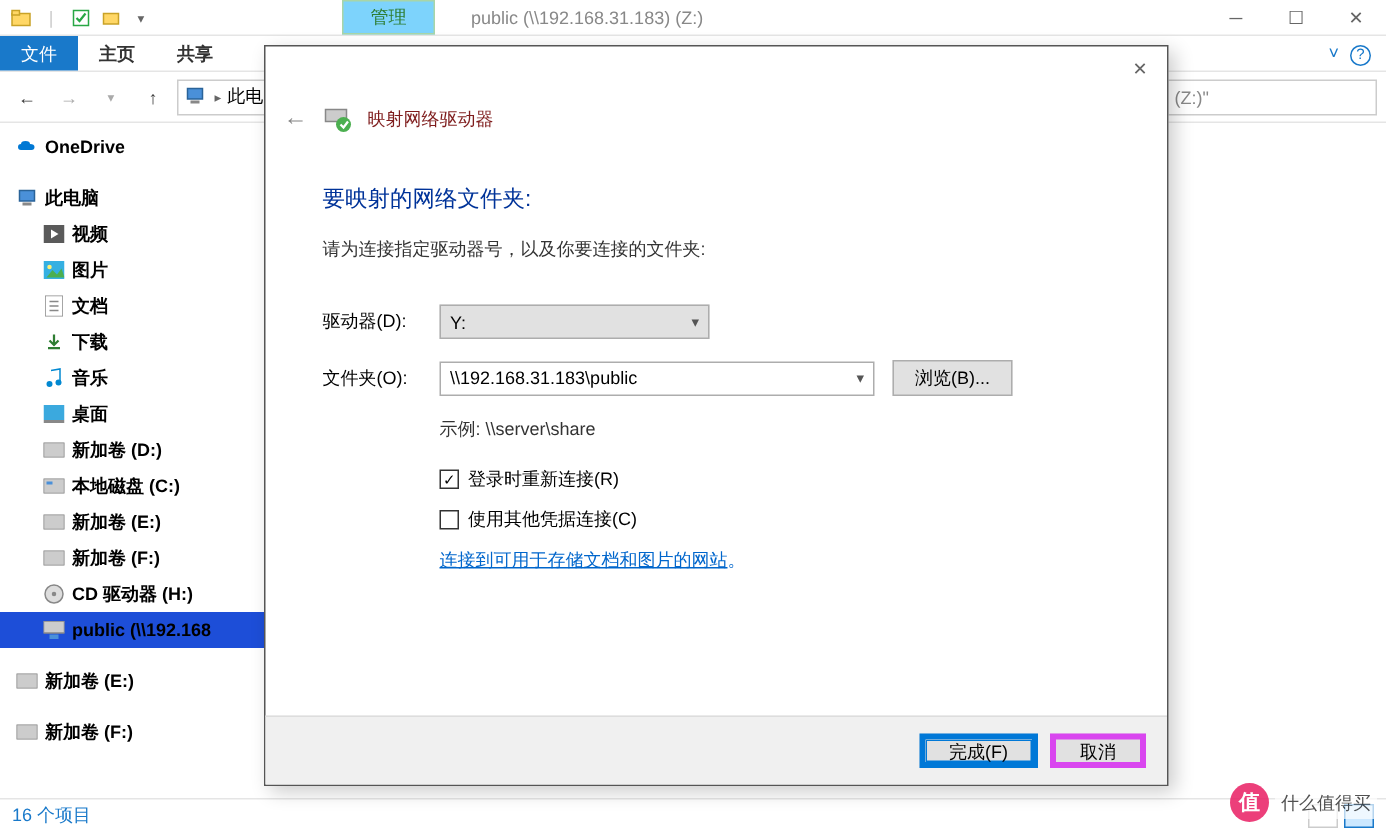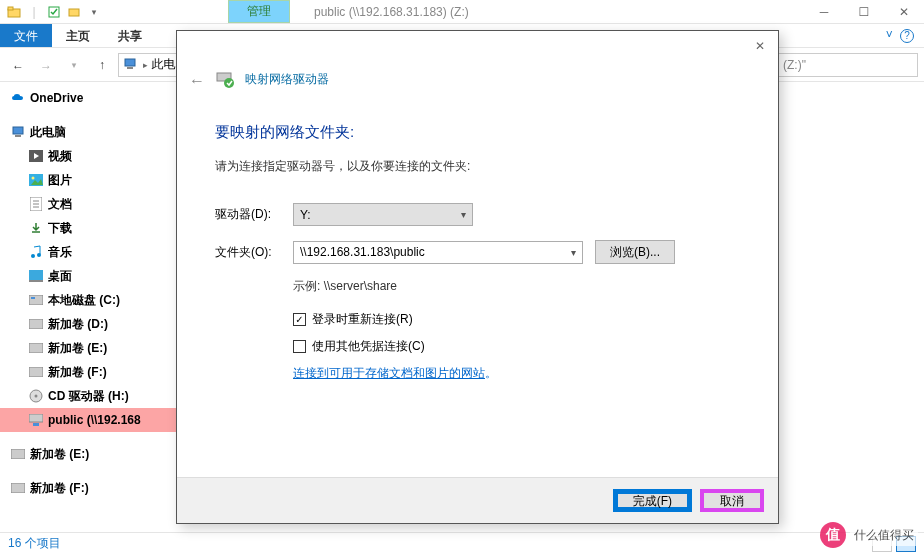--- a/index.html
+++ b/index.html
@@ -27,39 +27,39 @@
 .nav-arrow.enabled { color: #333; }
 .breadcrumb { flex: 1; border: 1px solid #ccc; height: 24px; display: flex; align-items: center; padding: 0 4px; gap: 4px; }
 .bc-icon { width: 16px; height: 16px; }
 .search-box { width: 140px; border: 1px solid #ccc; height: 24px; display: flex; align-items: center; padding: 0 4px; color: #888; }
 
 
 .body { display: flex; height: 448px; }
 .tree { width: 176px; overflow: hidden; padding: 4px 0; font-weight: bold; }
 .tree-item { display: flex; align-items: center; height: 24px; padding-left: 10px; gap: 4px; cursor: pointer; }
 .tree-item.child { padding-left: 28px; }
-.tree-item.selected { background: #fca5a5; }
+.tree-item.selected { background: #1d4ed8; }
 .tree-icon { width: 16px; height: 16px; flex-shrink: 0; display: inline-flex; align-items: center; justify-content: center; }
 .tree-label { white-space: nowrap; overflow: hidden; }
 .tree-sep { height: 10px; }
 
 
 .statusbar { position: absolute; bottom: 0; left: 0; right: 0; height: 22px; display: flex; align-items: center; padding: 0 8px; color: #1979ca; border-top: 1px solid #e5e5e5; gap: 38px; }
 .status-right { margin-left: auto; display: flex; gap: 4px; }
 .view-btn { width: 20px; height: 16px; border: 1px solid #ccc; }
 .view-btn.active { background: #cce8ff; border-color: #1979ca; }
 
 
 .dialog { position: absolute; left: 176px; top: 30px; width: 603px; height: 494px; background: #fff; border: 1px solid #555; box-shadow: 4px 4px 12px rgba(0,0,0,0.2); }
 .dialog-titlebar { height: 30px; display: flex; align-items: center; justify-content: flex-end; padding: 0 6px; }
 .dialog-close { width: 24px; height: 24px; display: flex; align-items: center; justify-content: center; color: #666; }
 .dialog-header { display: flex; align-items: center; height: 36px; padding: 0 12px; gap: 10px; }
 .back-arrow { color: #888; font-size: 16px; }
 .dialog-icon { width: 20px; height: 20px; }
-.dialog-title { color: #0369a1; font-size: 12px; }
+.dialog-title { color: #7f1d1d; font-size: 12px; }
 .dialog-body { padding: 12px 38px 0 38px; }
 .heading { color: #003399; font-size: 15px; margin: 14px 0 16px 0; }
 .instruction { color: #333; margin-bottom: 28px; }
 .form-row { display: flex; align-items: center; margin-bottom: 14px; }
 .form-label { width: 78px; }
 .dropdown { border: 1px solid #adadad; height: 23px; display: flex; align-items: center; padding: 0 6px; background: #e1e1e1; }
 .dropdown.short { width: 180px; }
 .dropdown.long { width: 290px; background: #fff; }
 .dd-arrow { margin-left: auto; color: #555; font-size: 10px; }
 .browse-btn { margin-left: 12px; border: 1px solid #adadad; background: #e1e1e1; height: 24px; padding: 0 14px; }
@@ -216,32 +216,32 @@
             <rect width="14" height="10" fill="#3ba9de"></rect>
             <rect y="10" width="14" height="2" fill="#888"></rect>
           </svg>
         </span>
         <span class="tree-label">桌面</span>
       </div>
     <div class="tree-item child">
         <span class="tree-icon">
           <svg width="14" height="10">
             <rect width="14" height="10" fill="#ccc" stroke="#888"></rect>
+          </svg>
+        </span>
+        <span class="tree-label">新加卷 (D:)</span>
+      </div>
+    <div class="tree-item child">
+        <span class="tree-icon">
+          <svg width="14" height="10">
+            <rect width="14" height="10" fill="#ccc" stroke="#888"></rect>
             <rect x="2" y="2" width="4" height="2" fill="#4a90d9"></rect>
           </svg>
         </span>
         <span class="tree-label">本地磁盘 (C:)</span>
-      </div>
-    <div class="tree-item child">
-        <span class="tree-icon">
-          <svg width="14" height="10">
-            <rect width="14" height="10" fill="#ccc" stroke="#888"></rect>
-          </svg>
-        </span>
-        <span class="tree-label">新加卷 (D:)</span>
       </div>
     <div class="tree-item child">
         <span class="tree-icon">
           <svg width="14" height="10">
             <rect width="14" height="10" fill="#ccc" stroke="#888"></rect>
           </svg>
         </span>
         <span class="tree-label">新加卷 (E:)</span>
       </div>
     <div class="tree-item child">

